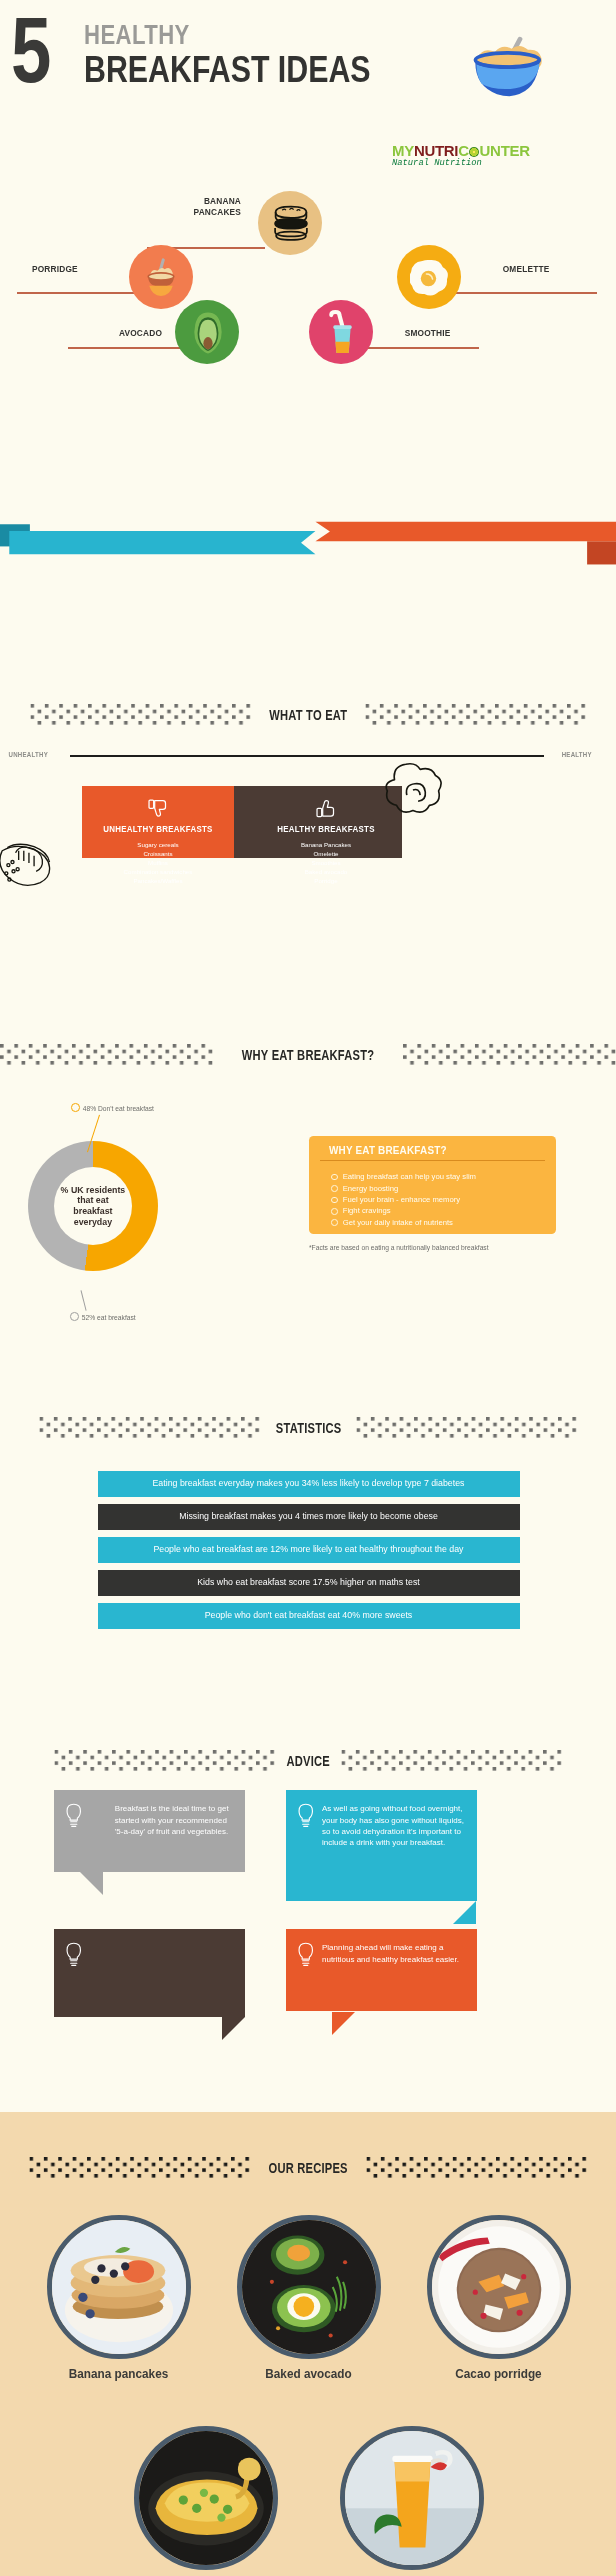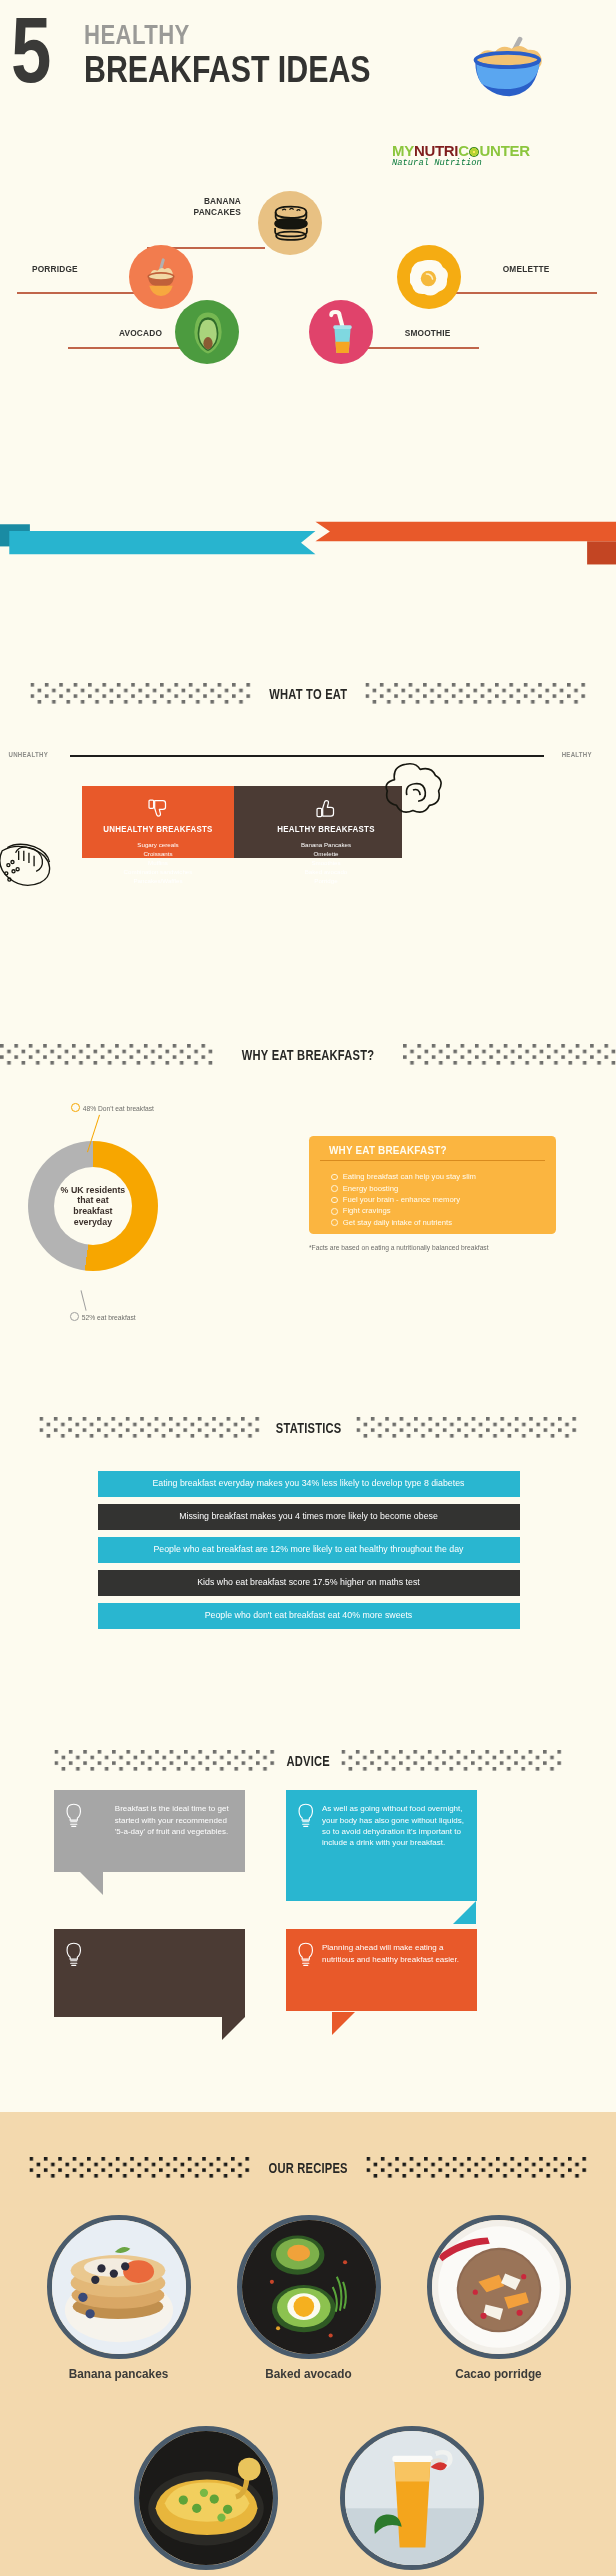--- a/index.html
+++ b/index.html
@@ -260,21 +260,21 @@
 
   <div class="ribbon">
     <svg width="617" height="62" viewBox="0 0 1197 120">
       <polygon points="0,12 58,12 58,55 0,55" fill="#1a8ba3"></polygon>
       <polygon points="1139,45 1197,45 1197,90 1139,90" fill="#c34523"></polygon>
       <polygon points="612,7 1197,7 1197,45 612,45 640,26" fill="#e8592a"></polygon>
       <polygon points="18,25 612,25 584,48 612,70 18,70" fill="#28b4cf"></polygon>
     </svg>
   </div>
 
-  <div class="sec-title-wrap" style="top:680px;">
+  <div class="sec-title-wrap" style="top:701px;">
     <svg class="dots" width="222" height="21.6" viewBox="0 0 430 42">
         <defs>
           <pattern id="dp1" width="28" height="22" patternUnits="userSpaceOnUse">
             <rect x="0" y="0" width="7" height="7" fill="#6e6e6b"></rect>
             <rect x="14" y="11" width="7" height="7" fill="#6e6e6b"></rect>
           </pattern>
         </defs>
         <rect width="430" height="42" fill="url(#dp1)"></rect>
       </svg>
     <div class="sec-title">WHAT TO EAT</div>
@@ -371,38 +371,38 @@
     <div class="legend" style="left:70px;top:215px;"><span class="legend-ring grey"></span><span>52% eat breakfast</span></div>
 
     <div class="whybox">
       <div class="whybox-title">WHY EAT BREAKFAST?</div>
       <div class="whybox-rule"></div>
       <ul>
         <li>Eating breakfast can help you stay slim</li>
         <li>Energy boosting</li>
         <li>Fuel your brain - enhance memory</li>
         <li>Fight cravings</li>
-        <li>Get stay daily intake of nutrients</li>
+        <li>Get your daily intake of nutrients</li>
       </ul>
     </div>
     <div class="facts-note">*Facts are based on eating a nutritionally balanced breakfast</div>
   </div>
 
   <div class="sec-title-wrap" style="top:1414px;">
     <svg class="dots" width="222" height="21.6" viewBox="0 0 430 42">
         <rect width="430" height="42" fill="url(#dp1)"></rect>
       </svg>
     <div class="sec-title">STATISTICS</div>
     <svg class="dots" width="222" height="21.6" viewBox="0 0 430 42">
         <rect width="430" height="42" fill="url(#dp1)"></rect>
       </svg>
   </div>
 
   <div class="stats">
-    <div class="stat cyan">Eating breakfast everyday makes you 34% less likely to develop type 8 diabetes</div>
+    <div class="stat cyan">Eating breakfast everyday makes you 34% less likely to develop type 7 diabetes</div>
     <div class="stat dark">Missing breakfast makes you 4 times more likely to become obese</div>
     <div class="stat cyan">People who eat breakfast are 12% more likely to eat healthy throughout the day</div>
     <div class="stat dark">Kids who eat breakfast score 17.5% higher on maths test</div>
     <div class="stat cyan">People who don't eat breakfast eat 40% more sweets</div>
   </div>
 
   <div class="sec-title-wrap" style="top:1747px;">
     <svg class="dots" width="222" height="21.6" viewBox="0 0 430 42">
         <rect width="430" height="42" fill="url(#dp1)"></rect>
       </svg>

